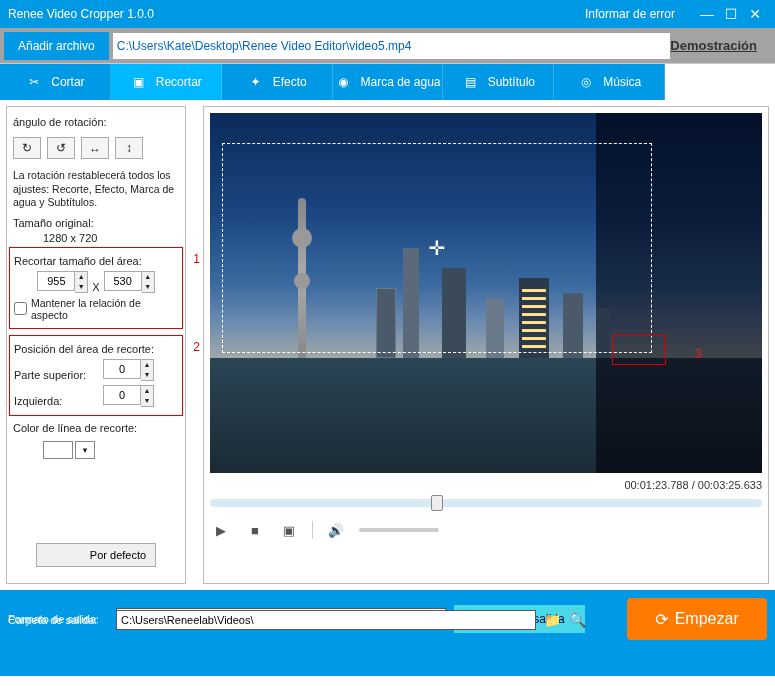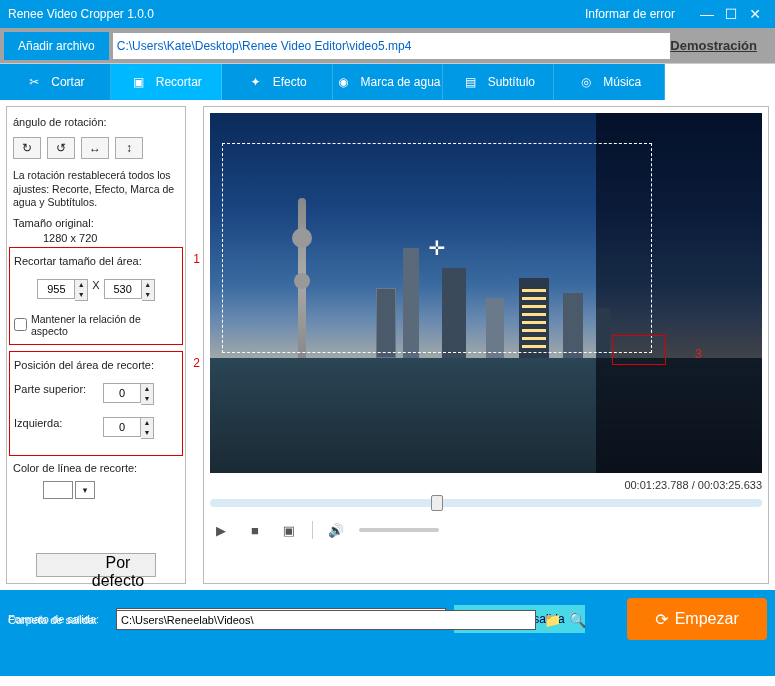--- a/index.html
+++ b/index.html
@@ -24,34 +24,34 @@
 .mainrow { display:flex; height:490px; padding:6px; gap:17px; }
 .sidepanel { width:180px; border:1px solid #bbb; padding:6px; display:flex; flex-direction:column; font-size:11px; color:#222; }
 .sidepanel .lbl { margin:3px 0; }
 .rotbtns { display:flex; gap:6px; margin:6px 0; }
 .rotbtn { width:28px; height:22px; border:1px solid #aaa; background:#f5f5f5; cursor:pointer; display:flex; align-items:center; justify-content:center; font-size:12px; }
 .hint { font-size:10.5px; line-height:1.3; margin:4px 0; }
 .indent { margin-left:30px; }
 
 .redbox { border:1.5px solid #d00; padding:4px; margin:3px -4px; position:relative; }
 .rednum { position:absolute; right:-18px; top:4px; color:#d00; font-size:12px; }
-.fieldrow { display:flex; align-items:flex-start; gap:4px; margin:12px 0; }
+.fieldrow { display:flex; align-items:flex-end; gap:4px; margin:4px 0; }
 .fieldrow .flabel { width:85px; font-size:11px; }
 .spinner { display:flex; }
 .spinner input { width:38px; height:20px; border:1px solid #aaa; font-size:11px; text-align:center; }
 .spins { display:flex; flex-direction:column; border:1px solid #aaa; border-left:none; }
 .spins span { width:12px; height:10px; font-size:7px; display:flex; align-items:center; justify-content:center; cursor:pointer; background:#f0f0f0; }
 .chkrow { display:flex; align-items:center; gap:4px; margin:3px 0; font-size:10.5px; }
 .chkrow input { width:13px; height:13px; }
 
 .colorrow { display:flex; align-items:center; gap:2px; margin:4px 0 4px 30px; }
 .colorsw { width:30px; height:18px; border:1px solid #888; background:#fff; }
 .colordrop { width:20px; height:18px; border:1px solid #888; display:flex; align-items:center; justify-content:center; font-size:9px; cursor:pointer; }
 
-.defbtn { width:120px; height:24px; margin:auto auto 0; border:1px solid #aaa; background:#f0f0f0; font-size:16px; cursor:pointer;padding-left:44px; }
+.defbtn { width:120px; height:24px; margin:auto auto 10px; border:1px solid #aaa; background:#f0f0f0; font-size:11px; cursor:pointer;padding-left:44px; }
 
 .preview { flex:1; border:1px solid #bbb; display:flex; flex-direction:column; padding:6px; }
 .vidframe { background:#000; flex:0 0 360px; position:relative; overflow:hidden; }
 .sky { position:absolute; top:0; left:0; right:0; height:68%; background:linear-gradient(180deg,#0a2a5a 0%,#1a4580 40%,#3a6aa0 70%,#6a8ab0 85%,#a0a8a8 100%); }
 .water { position:absolute; bottom:0; left:0; right:0; height:32%; background:linear-gradient(180deg,#2a4555 0%,#1a2a35 100%); }
 .darkr { position:absolute; top:0; right:0; bottom:0; width:30%; background:rgba(0,0,10,0.6); }
 .bld { position:absolute; bottom:32%; background:linear-gradient(180deg,#333 0%,#555 100%); }
 .tower { width:8px; height:160px; left:16%; border-radius:4px 4px 0 0; background:linear-gradient(180deg,#888 0%,#aaa 50%,#888 100%); }
 .tower::before { content:''; position:absolute; width:20px; height:20px; border-radius:50%; background:#999; left:-6px; top:30px; }
 .tower::after { content:''; position:absolute; width:16px; height:16px; border-radius:50%; background:#999; left:-4px; top:75px; }

